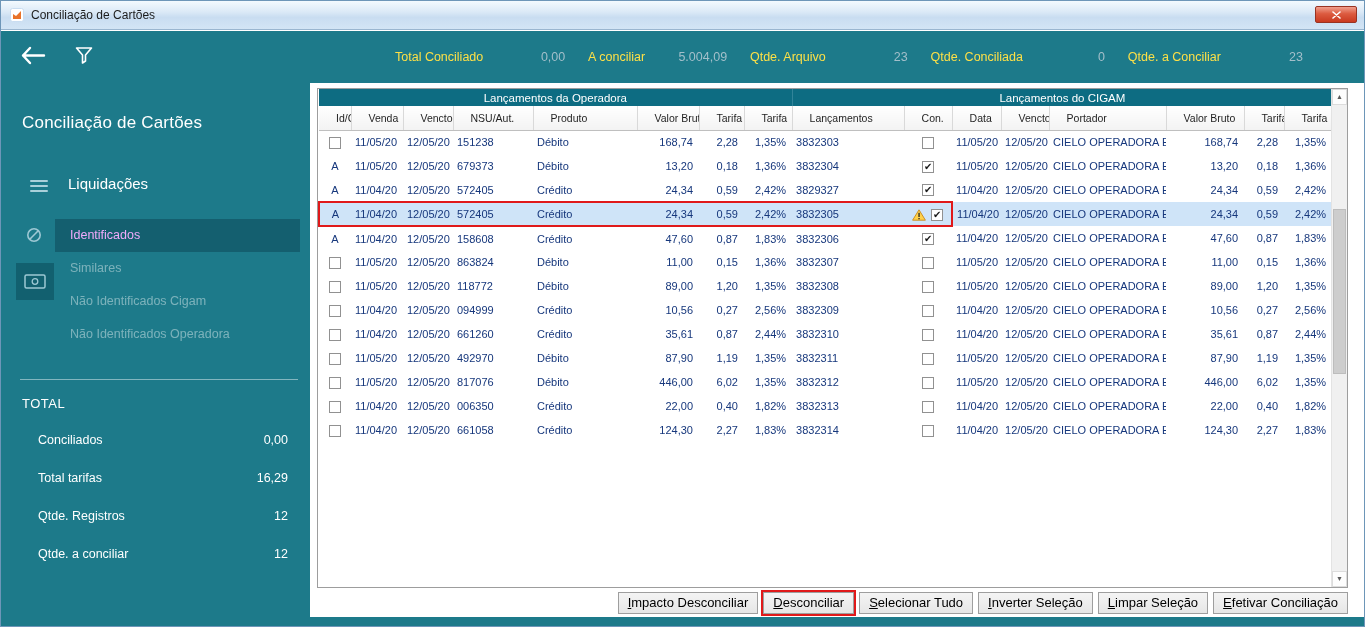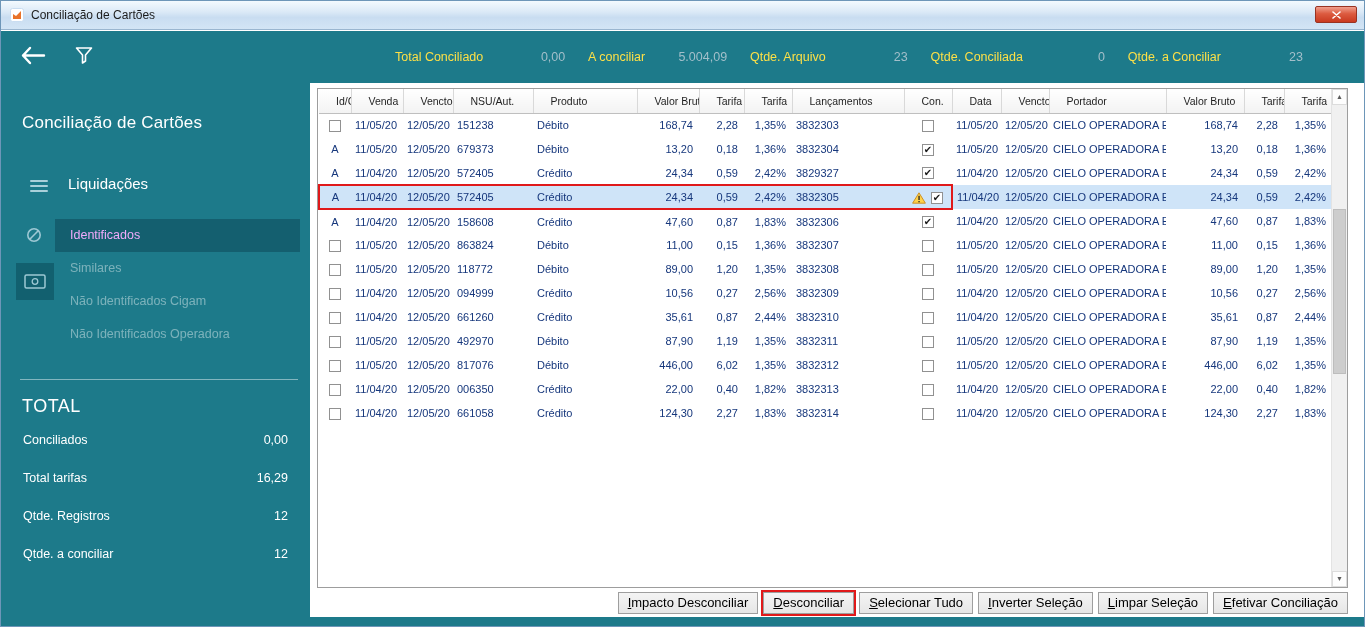--- a/index.html
+++ b/index.html
@@ -30,22 +30,22 @@
   .sb-title{margin:30px 0 0 22px;font-size:17px;letter-spacing:.2px}
   .sb-menu-head{position:absolute;top:92px;left:30px;display:flex;align-items:flex-end;gap:20px;font-size:15px;cursor:pointer}
   .hamburger{display:inline-flex;flex-direction:column;gap:3px}
   .hamburger i{display:block;width:18px;height:2px;background:#a9d0da;border-radius:1px}
   .sb-items{position:absolute;top:136px;left:55px;right:10px}
   .side-item{height:33px;line-height:33px;padding-left:15px;font-size:12.5px;color:rgba(255,255,255,.42);white-space:nowrap;cursor:pointer}
   .side-item.active{background:#145f6f;color:#f0abfc}
   .icon-slash{position:absolute;top:144px;left:26px}
   .icon-money{position:absolute;top:180px;left:16px;width:38px;height:37px;background:#12606f;display:flex;align-items:center;justify-content:center;cursor:pointer}
   .sb-divider{position:absolute;top:296px;left:20px;right:12px;border-top:1px solid rgba(255,255,255,.45)}
-  .sb-total-title{position:absolute;top:313px;left:22px;font-size:18px;letter-spacing:.5px}
-  .sb-totals{position:absolute;top:338px;left:1px;right:0}
+  .sb-total-title{position:absolute;top:313px;left:22px;font-size:13px;letter-spacing:.5px}
+  .sb-totals{position:absolute;top:338px;left:16px;right:0}
   .total-row{display:flex;justify-content:space-between;align-items:center;height:38px;padding:0 22px;font-size:12.5px}
 
   
   .main{position:absolute;top:83px;left:310px;right:0;bottom:0;background:#fff}
   .panel{position:absolute;top:5px;left:7px;right:17px;bottom:39px;border:1px solid #9d9d9d;background:#fff}
   .grid-wrap{position:absolute;top:0;left:0;right:16px;bottom:0;overflow:hidden}
   .grid{border-collapse:collapse;table-layout:fixed;width:1013px}
   .group-row th{background:#0d6c82;color:#fff;font-size:11.5px;font-weight:normal;height:17px;padding:0;text-align:center;white-space:nowrap;overflow:hidden}
   .group-row th.g2{border-left:1px solid #328499}
   .head-row th{height:24px;background:linear-gradient(#ffffff,#f3f3f3);border-right:1px solid #d9d9d9;border-bottom:1px solid #bfbfbf;
@@ -201,20 +201,24 @@
             <col style="width:112px">
             <col style="width:48px">
             <col style="width:49px">
             <col style="width:48px">
             <col style="width:117px">
             <col style="width:78px">
             <col style="width:40px">
             <col style="width:48px">
           </colgroup>
         <thead>
+          <tr class="group-row">
+            <th colspan="8">Lançamentos da Operadora</th>
+            <th colspan="8" class="g2">Lançamentos do CIGAM</th>
+          </tr>
           <tr class="head-row" id="headRow">
               <th class="">Id/C...</th>
               <th class="">Venda</th>
               <th class="">Vencto</th>
               <th class="">NSU/Aut.</th>
               <th class="">Produto</th>
               <th class="num">Valor Bruto</th>
               <th class="num">Tarifa</th>
               <th class="num">Tarifa</th>
               <th class="">Lançamentos</th>

